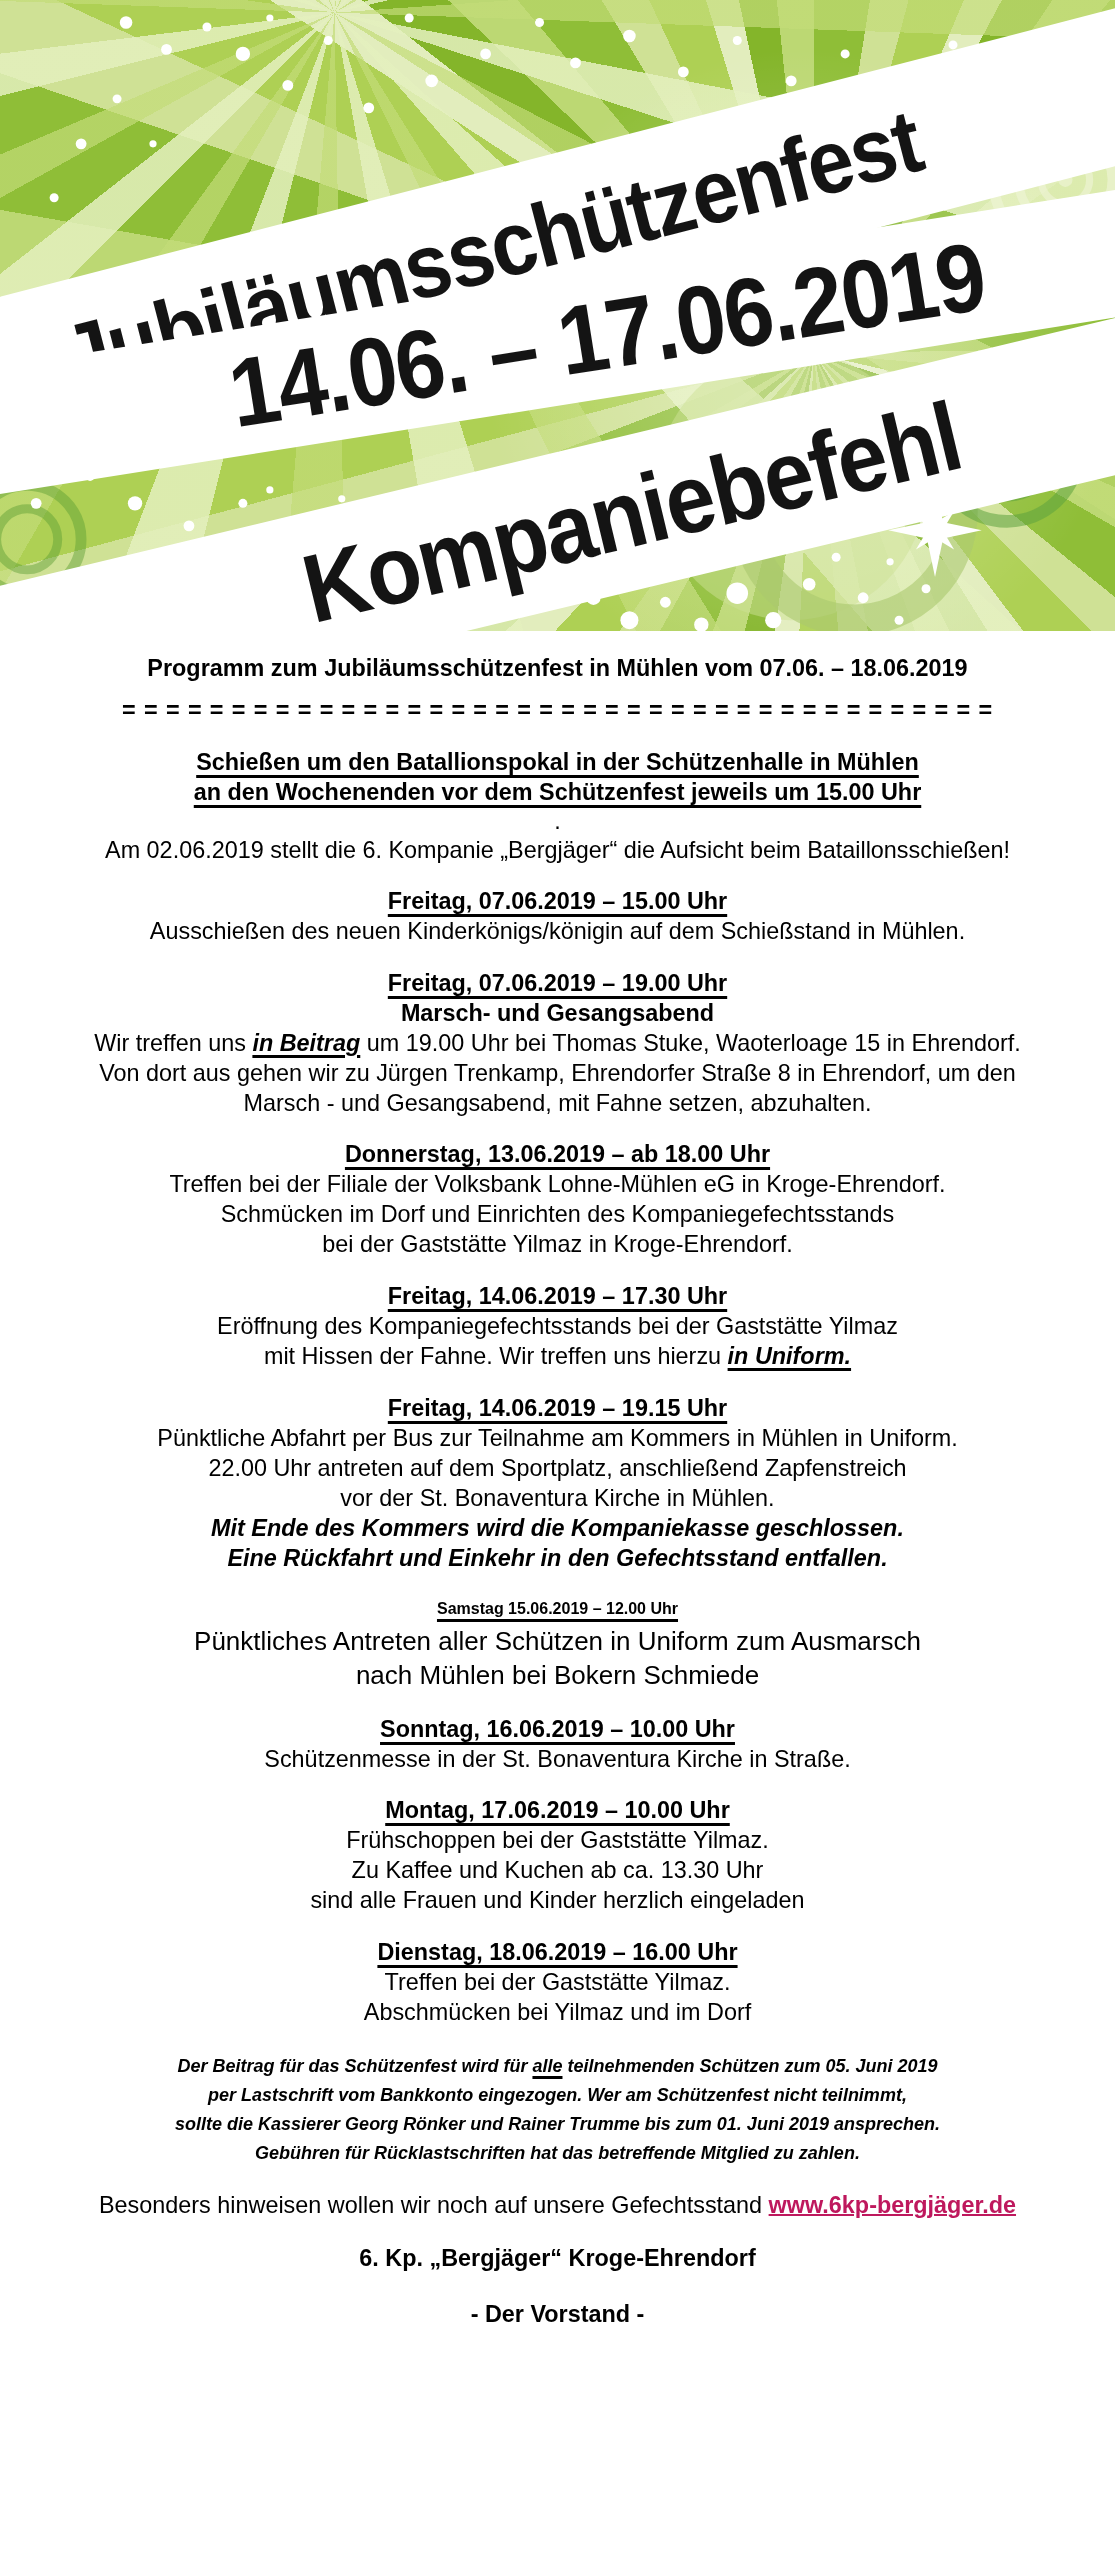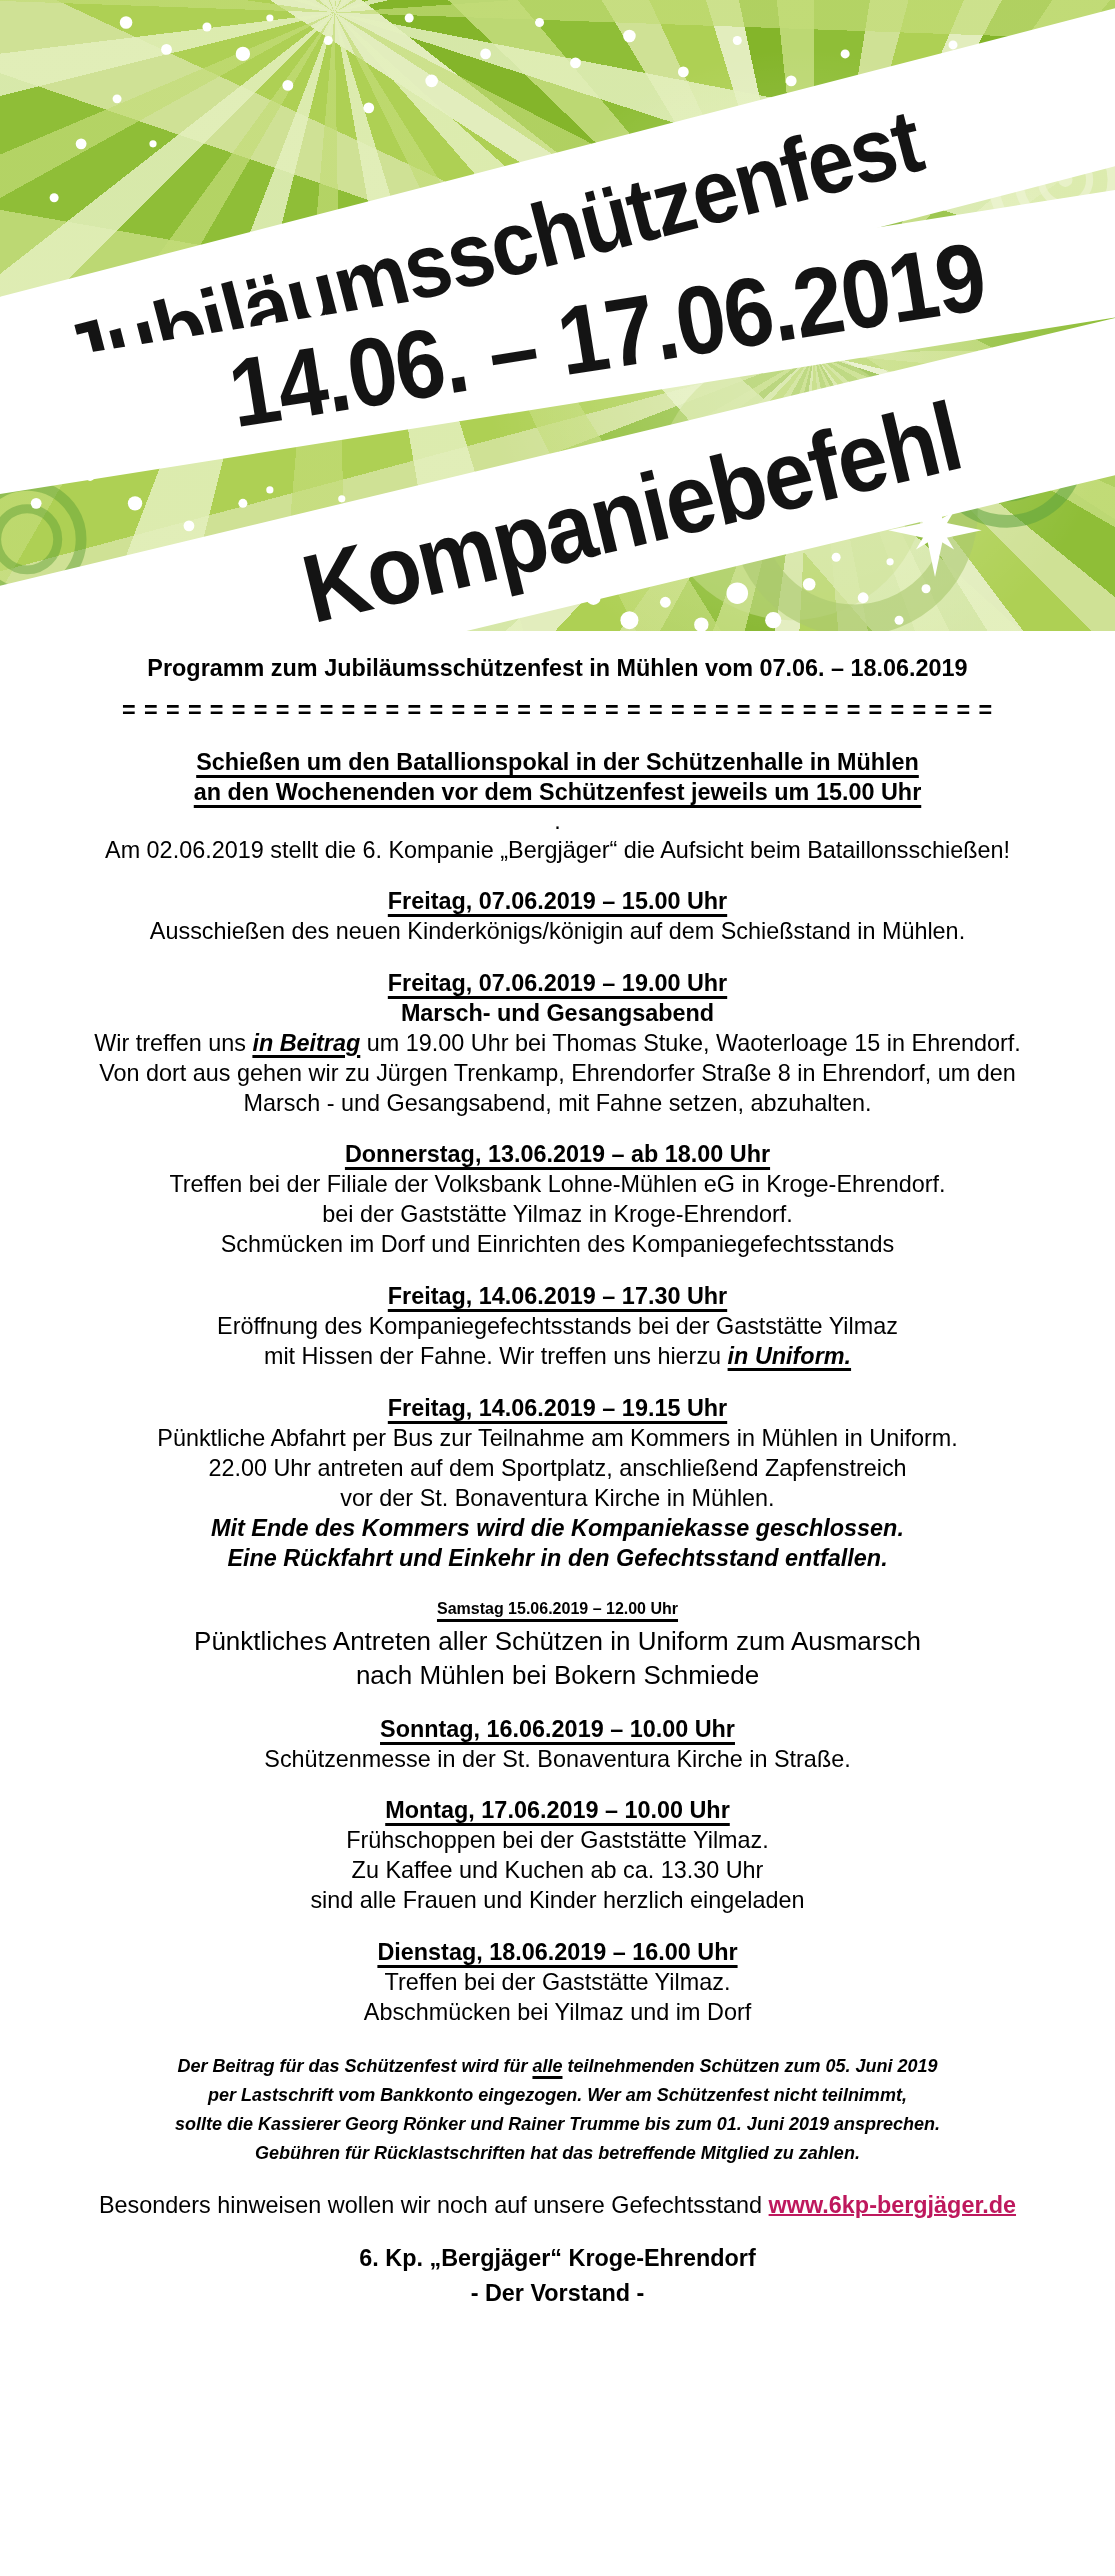--- a/index.html
+++ b/index.html
@@ -29,21 +29,21 @@
   .line{line-height:30px;white-space:nowrap;}
   .block.title{margin-top:21.6px;}
   .block.separator{margin-top:12.6px;letter-spacing:0.9px;}
   .block.section{margin-top:21.6px;}
   .block.tight{margin-top:3.6px;}
   .block.tight .line{line-height:22.5px;}
   .block.flow{margin-top:1.8px;}
   .block.notice{margin-top:25px;}
   .block.notice .line{line-height:29px;font-size:18px;}
   .block.footer{margin-top:23.4px;}
-  .block.footer2{margin-top:5px;text-align:center;}
+  .block.footer2{margin-top:26px;text-align:center;}
   .block.lg .line{font-size:26px;line-height:34px;}
   .block.lg .line:first-child{font-size:16px;line-height:30px;}
   .seg-b{font-weight:700;}
   .seg-bi{font-weight:700;font-style:italic;}
   .seg-biu{font-weight:700;font-style:italic;text-decoration:underline;
            text-decoration-thickness:2.7px;text-underline-offset:3.6px;}
   .seg-hu{font-weight:700;text-decoration:underline;
           text-decoration-thickness:2.7px;text-underline-offset:4.5px;}
   .seg-link{color:#be185d;font-weight:700;text-decoration:underline;
             text-decoration-thickness:1.8px;cursor:pointer;}
@@ -177,22 +177,22 @@
       <div class="block section">
         <div class="line"><span class="seg-hu">Freitag, 07.06.2019 – 19.00 Uhr</span></div>
         <div class="line"><span class="seg-b">Marsch- und Gesangsabend</span></div>
         <div class="line"><span>Wir treffen uns </span><span class="seg-biu">in Beitrag</span><span> um 19.00 Uhr bei Thomas Stuke, Waoterloage 15 in Ehrendorf.</span></div>
         <div class="line"><span>Von dort aus gehen wir zu Jürgen Trenkamp, Ehrendorfer Straße 8 in Ehrendorf, um den</span></div>
         <div class="line"><span>Marsch - und Gesangsabend, mit Fahne setzen, abzuhalten.</span></div>
       </div>
       <div class="block section">
         <div class="line"><span class="seg-hu">Donnerstag, 13.06.2019 – ab 18.00 Uhr</span></div>
         <div class="line"><span>Treffen bei der Filiale der Volksbank Lohne-Mühlen eG in Kroge-Ehrendorf.</span></div>
+        <div class="line"><span>Schmücken im Dorf und Einrichten des Kompaniegefechtsstands</span></div>
         <div class="line"><span>bei der Gaststätte Yilmaz in Kroge-Ehrendorf.</span></div>
-        <div class="line"><span>Schmücken im Dorf und Einrichten des Kompaniegefechtsstands</span></div>
       </div>
       <div class="block section">
         <div class="line"><span class="seg-hu">Freitag, 14.06.2019 – 17.30 Uhr</span></div>
         <div class="line"><span>Eröffnung des Kompaniegefechtsstands bei der Gaststätte Yilmaz</span></div>
         <div class="line"><span>mit Hissen der Fahne. Wir treffen uns hierzu </span><span class="seg-biu">in Uniform.</span></div>
       </div>
       <div class="block section">
         <div class="line"><span class="seg-hu">Freitag, 14.06.2019 – 19.15 Uhr</span></div>
         <div class="line"><span>Pünktliche Abfahrt per Bus zur Teilnahme am Kommers in Mühlen in Uniform.</span></div>
         <div class="line"><span>22.00 Uhr antreten auf dem Sportplatz, anschließend Zapfenstreich</span></div>

